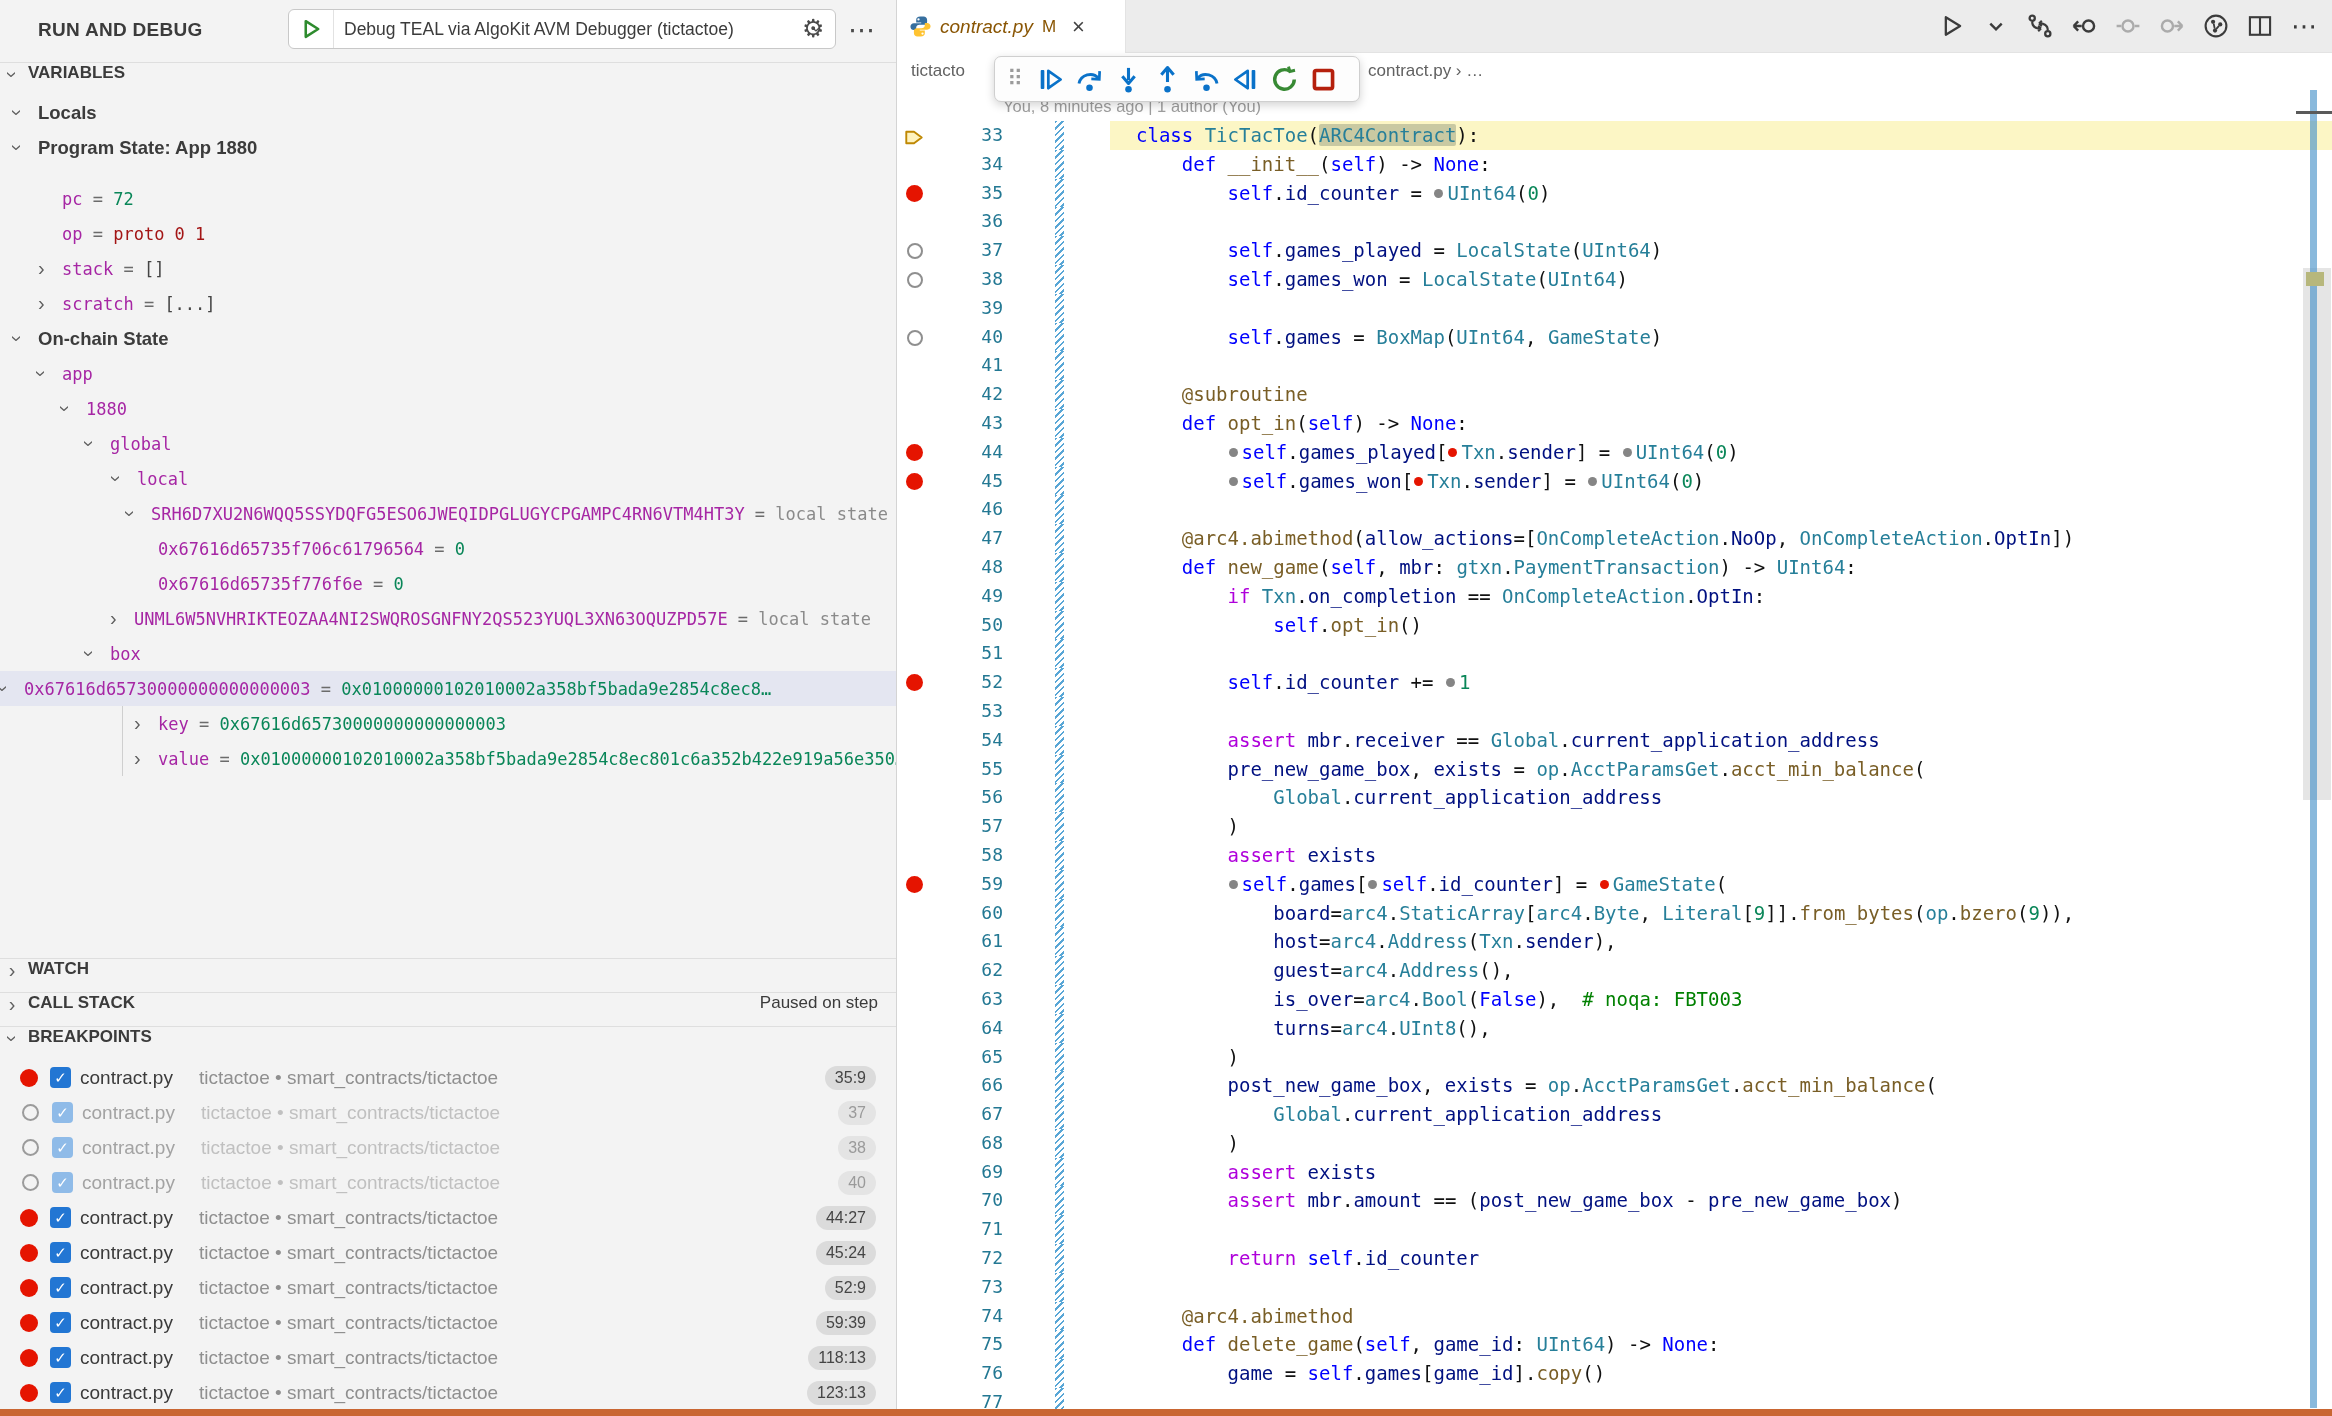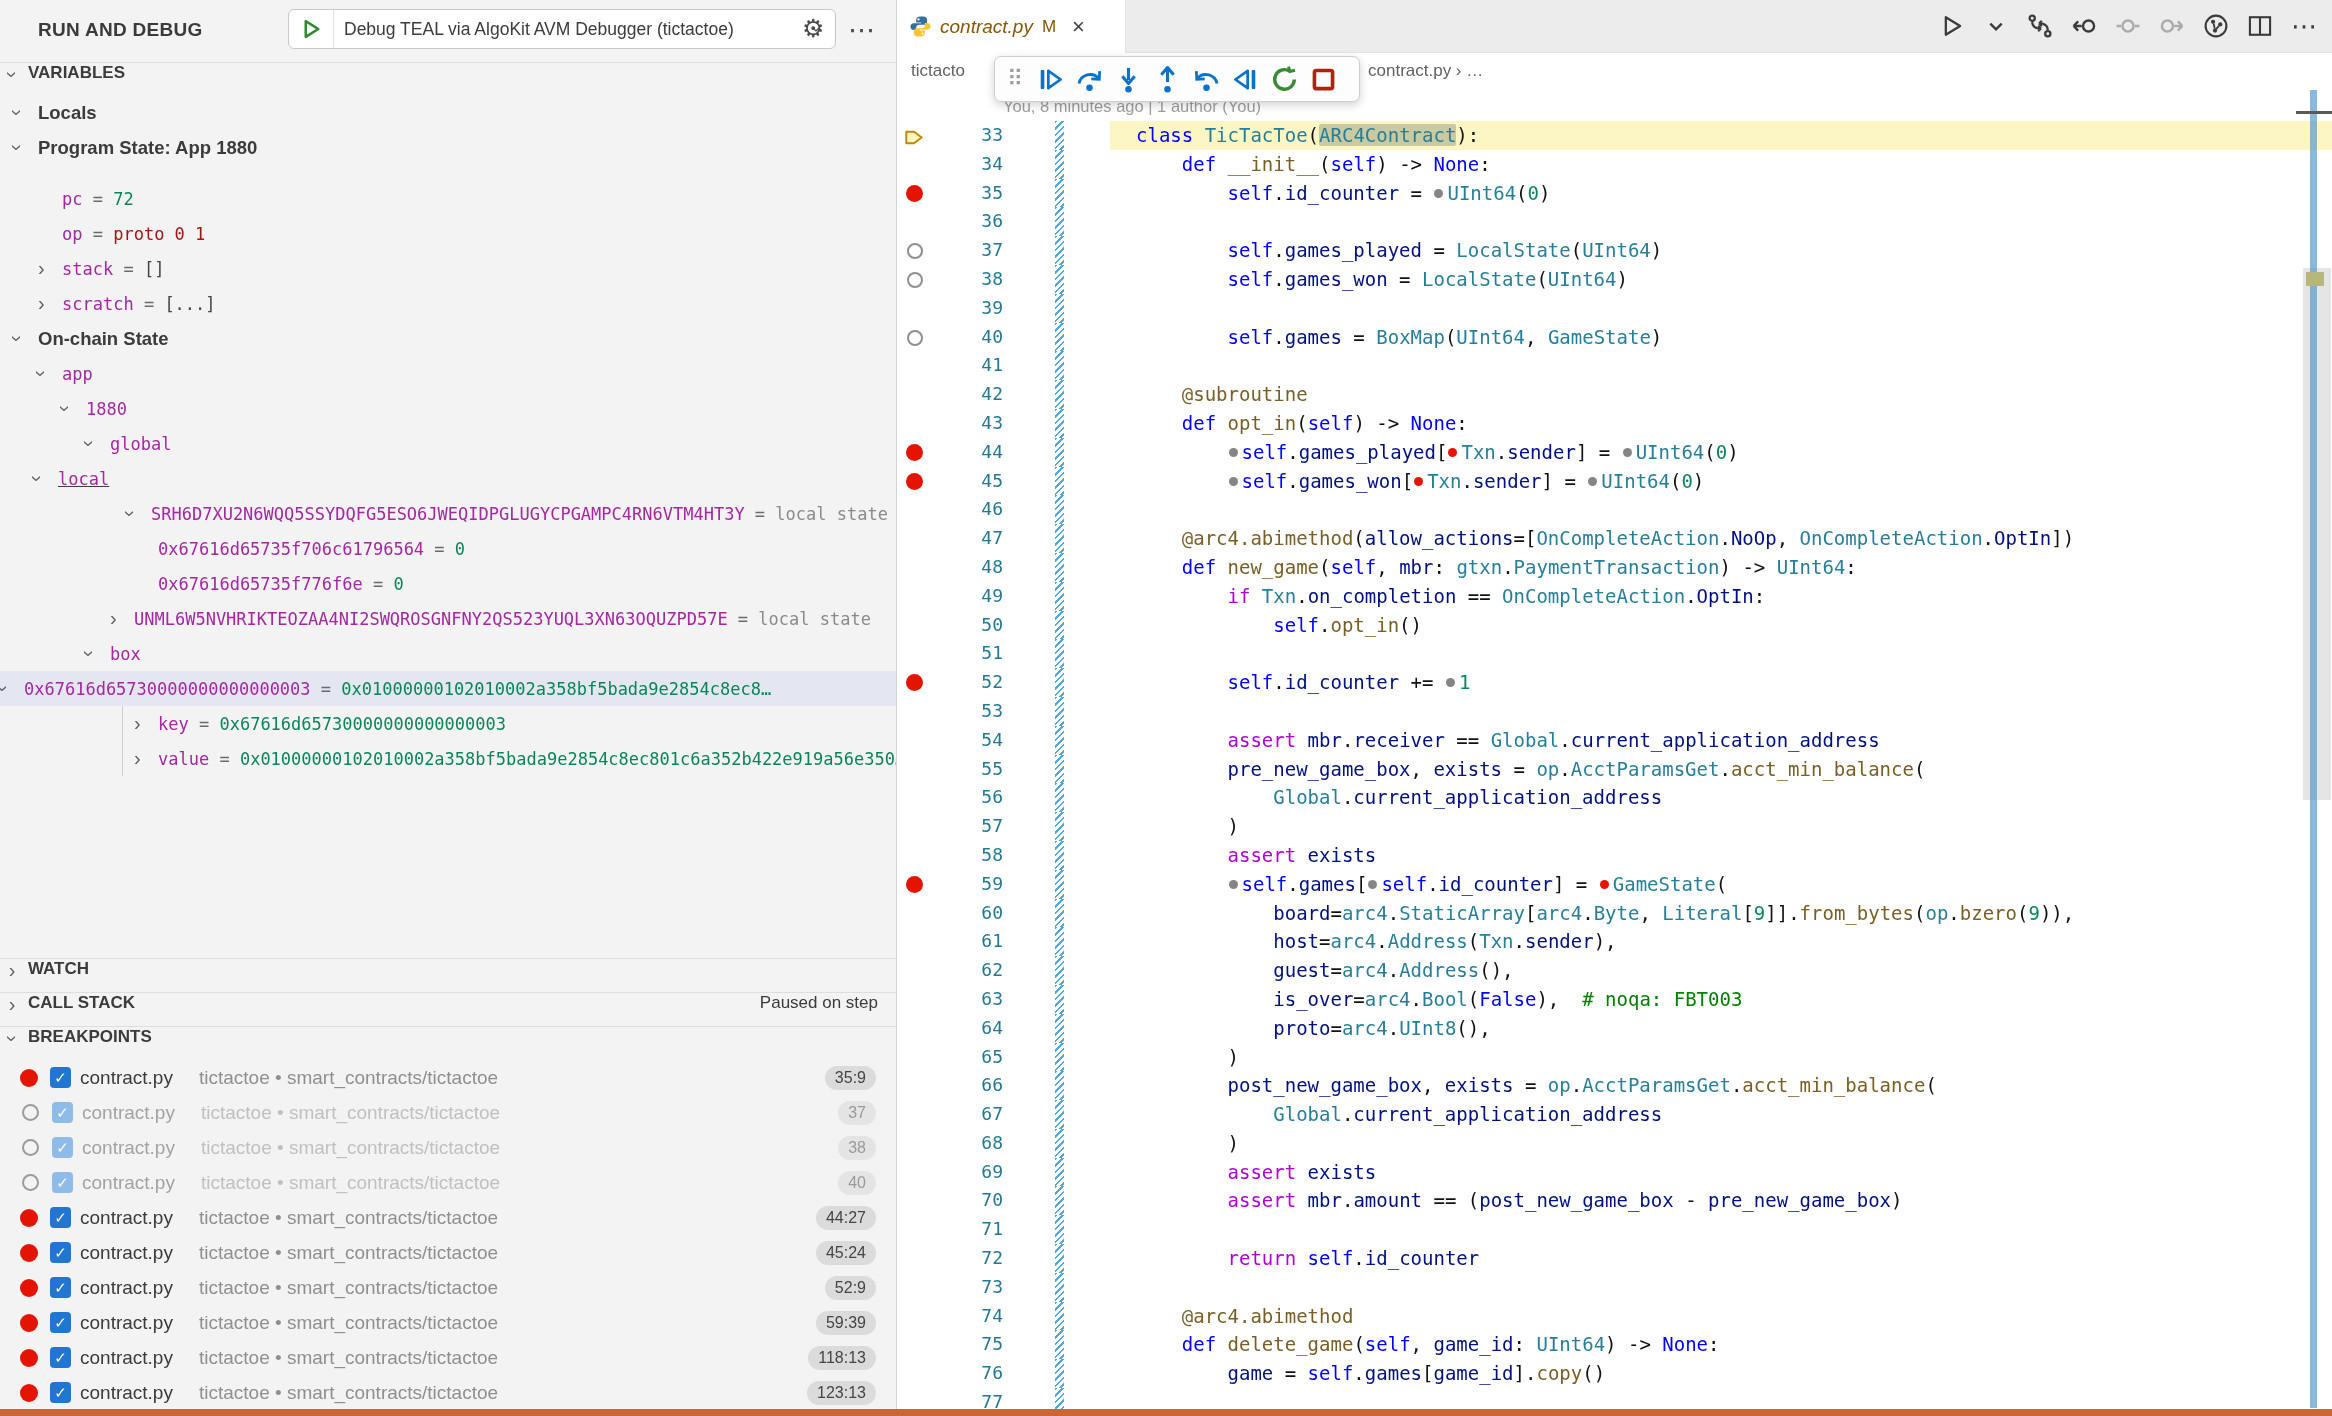--- a/index.html
+++ b/index.html
@@ -152,21 +152,21 @@
         <div class="trow" style="padding-left: 14px;"><span class="chev"><span class="chev-d">›</span></span><span class="glabel">Locals</span></div>
         <div class="trow" style="padding-left: 14px;"><span class="chev"><span class="chev-d">›</span></span><span class="glabel">Program State: App 1880</span></div>
         <div class="trow" style="padding-left: 38px; margin-top: 16px;"><span class="chev"></span><span class="vtrunc"><span class="nm">pc</span><span class="eq"> = </span><span class="v-num">72</span></span></div>
         <div class="trow" style="padding-left: 38px;"><span class="chev"></span><span class="vtrunc"><span class="nm">op</span><span class="eq"> = </span><span class="v-err">proto 0 1</span></span></div>
         <div class="trow" style="padding-left: 38px;"><span class="chev"><span class="chev-r">›</span></span><span class="vtrunc"><span class="nm">stack</span><span class="eq"> = </span><span class="v-plain">[]</span></span></div>
         <div class="trow" style="padding-left: 38px;"><span class="chev"><span class="chev-r">›</span></span><span class="vtrunc"><span class="nm">scratch</span><span class="eq"> = </span><span class="v-plain">[...]</span></span></div>
         <div class="trow" style="padding-left: 14px;"><span class="chev"><span class="chev-d">›</span></span><span class="glabel">On-chain State</span></div>
         <div class="trow" style="padding-left: 38px;"><span class="chev"><span class="chev-d">›</span></span><span class="vtrunc"><span class="nm">app</span></span></div>
         <div class="trow" style="padding-left: 62px;"><span class="chev"><span class="chev-d">›</span></span><span class="vtrunc"><span class="nm">1880</span></span></div>
         <div class="trow" style="padding-left: 86px;"><span class="chev"><span class="chev-d">›</span></span><span class="vtrunc"><span class="nm">global</span></span></div>
-        <div class="trow" style="padding-left: 34px; text-decoration: underline;"><span class="chev"><span class="chev-d">›</span></span><span class="vtrunc"><span class="nm">local</span></span></div>
+        <div class="trow" style="padding-left: 113px;"><span class="chev"><span class="chev-d">›</span></span><span class="vtrunc"><span class="nm">local</span></span></div>
         <div class="trow" style="padding-left: 110px; margin-left: 17px;"><span class="chev"><span class="chev-d">›</span></span><span class="vtrunc"><span class="nm">SRH6D7XU2N6WQQ5SSYDQFG5ESO6JWEQIDPGLUGYCPGAMPC4RN6VTM4HT3Y</span><span class="eq"> = </span><span class="v-muted">local state</span></span></div>
         <div class="trow" style="padding-left: 134px;"><span class="chev"></span><span class="vtrunc"><span class="nm">0x67616d65735f706c61796564</span><span class="eq"> = </span><span class="v-num">0</span></span></div>
         <div class="trow" style="padding-left: 134px;"><span class="chev"></span><span class="vtrunc"><span class="nm">0x67616d65735f776f6e</span><span class="eq"> = </span><span class="v-num">0</span></span></div>
         <div class="trow" style="padding-left: 110px;"><span class="chev"><span class="chev-r">›</span></span><span class="vtrunc"><span class="nm">UNML6W5NVHRIKTEOZAA4NI2SWQROSGNFNY2QS523YUQL3XN63OQUZPD57E</span><span class="eq"> = </span><span class="v-muted">local state</span></span></div>
         <div class="trow" style="padding-left: 86px;"><span class="chev"><span class="chev-d">›</span></span><span class="vtrunc"><span class="nm">box</span></span></div>
         <div class="trow sel" style=""><span class="chev"><span class="chev-d">›</span></span><span class="vtrunc"><span class="nm">0x67616d65730000000000000003</span><span class="eq"> = </span><span class="v-num">0x01000000102010002a358bf5bada9e2854c8ec8…</span></span></div>
         <div class="trow guide" style="padding-left: 134px;"><span class="chev"><span class="chev-r">›</span></span><span class="vtrunc"><span class="nm">key</span><span class="eq"> = </span><span class="v-num">0x67616d65730000000000000003</span></span></div>
         <div class="trow guide" style="padding-left: 134px;"><span class="chev"><span class="chev-r">›</span></span><span class="vtrunc"><span class="nm">value</span><span class="eq"> = </span><span class="v-num">0x01000000102010002a358bf5bada9e2854c8ec801c6a352b422e919a56e350…</span></span></div>
       </div>
 
@@ -364,21 +364,21 @@
         <div class="crow"><div class="gm"></div><div class="gn">54</div><div class="gs"></div><div class="cl"><span class="ind"></span><span class="ind gl"></span><span class="s-ctl">assert</span><span class="s-pl"> </span><span class="s-vr">mbr</span><span class="s-pl">.</span><span class="s-vr">receiver</span><span class="s-pl"> == </span><span class="s-typ">Global</span><span class="s-pl">.</span><span class="s-vr">current_application_address</span></div></div>
         <div class="crow"><div class="gm"></div><div class="gn">55</div><div class="gs"></div><div class="cl"><span class="ind"></span><span class="ind gl"></span><span class="s-vr">pre_new_game_box</span><span class="s-pl">, </span><span class="s-vr">exists</span><span class="s-pl"> = </span><span class="s-typ">op</span><span class="s-pl">.</span><span class="s-typ">AcctParamsGet</span><span class="s-pl">.</span><span class="s-fn">acct_min_balance</span><span class="s-pl">(</span></div></div>
         <div class="crow"><div class="gm"></div><div class="gn">56</div><div class="gs"></div><div class="cl"><span class="ind"></span><span class="ind gl"></span><span class="ind gl"></span><span class="s-typ">Global</span><span class="s-pl">.</span><span class="s-vr">current_application_address</span></div></div>
         <div class="crow"><div class="gm"></div><div class="gn">57</div><div class="gs"></div><div class="cl"><span class="ind"></span><span class="ind gl"></span><span class="s-pl">)</span></div></div>
         <div class="crow"><div class="gm"></div><div class="gn">58</div><div class="gs"></div><div class="cl"><span class="ind"></span><span class="ind gl"></span><span class="s-ctl">assert</span><span class="s-pl"> </span><span class="s-vr">exists</span></div></div>
         <div class="crow"><div class="gm"><div class="gbp"></div></div><div class="gn">59</div><div class="gs"></div><div class="cl"><span class="ind"></span><span class="ind gl"></span><span class="dot dg"></span><span class="s-kw">self</span><span class="s-pl">.</span><span class="s-vr">games</span><span class="s-pl">[</span><span class="dot dg"></span><span class="s-kw">self</span><span class="s-pl">.</span><span class="s-vr">id_counter</span><span class="s-pl">] = </span><span class="dot dr"></span><span class="s-typ">GameState</span><span class="s-pl">(</span></div></div>
         <div class="crow"><div class="gm"></div><div class="gn">60</div><div class="gs"></div><div class="cl"><span class="ind"></span><span class="ind gl"></span><span class="ind gl"></span><span class="s-vr">board</span><span class="s-pl">=</span><span class="s-typ">arc4</span><span class="s-pl">.</span><span class="s-typ">StaticArray</span><span class="s-pl">[</span><span class="s-typ">arc4</span><span class="s-pl">.</span><span class="s-typ">Byte</span><span class="s-pl">, </span><span class="s-typ">Literal</span><span class="s-pl">[</span><span class="s-num">9</span><span class="s-pl">]].</span><span class="s-fn">from_bytes</span><span class="s-pl">(</span><span class="s-typ">op</span><span class="s-pl">.</span><span class="s-fn">bzero</span><span class="s-pl">(</span><span class="s-num">9</span><span class="s-pl">)),</span></div></div>
         <div class="crow"><div class="gm"></div><div class="gn">61</div><div class="gs"></div><div class="cl"><span class="ind"></span><span class="ind gl"></span><span class="ind gl"></span><span class="s-vr">host</span><span class="s-pl">=</span><span class="s-typ">arc4</span><span class="s-pl">.</span><span class="s-typ">Address</span><span class="s-pl">(</span><span class="s-typ">Txn</span><span class="s-pl">.</span><span class="s-vr">sender</span><span class="s-pl">),</span></div></div>
         <div class="crow"><div class="gm"></div><div class="gn">62</div><div class="gs"></div><div class="cl"><span class="ind"></span><span class="ind gl"></span><span class="ind gl"></span><span class="s-vr">guest</span><span class="s-pl">=</span><span class="s-typ">arc4</span><span class="s-pl">.</span><span class="s-typ">Address</span><span class="s-pl">(),</span></div></div>
         <div class="crow"><div class="gm"></div><div class="gn">63</div><div class="gs"></div><div class="cl"><span class="ind"></span><span class="ind gl"></span><span class="ind gl"></span><span class="s-vr">is_over</span><span class="s-pl">=</span><span class="s-typ">arc4</span><span class="s-pl">.</span><span class="s-typ">Bool</span><span class="s-pl">(</span><span class="s-kw">False</span><span class="s-pl">),  </span><span class="s-cmt"># noqa: FBT003</span></div></div>
-        <div class="crow"><div class="gm"></div><div class="gn">64</div><div class="gs"></div><div class="cl"><span class="ind"></span><span class="ind gl"></span><span class="ind gl"></span><span class="s-vr">proto</span><span class="s-pl">=</span><span class="s-typ">arc4</span><span class="s-pl">.</span><span class="s-typ">UInt8</span><span class="s-pl">(),</span></div></div>
+        <div class="crow"><div class="gm"></div><div class="gn">64</div><div class="gs"></div><div class="cl"><span class="ind"></span><span class="ind gl"></span><span class="ind gl"></span><span class="s-vr">turns</span><span class="s-pl">=</span><span class="s-typ">arc4</span><span class="s-pl">.</span><span class="s-typ">UInt8</span><span class="s-pl">(),</span></div></div>
         <div class="crow"><div class="gm"></div><div class="gn">65</div><div class="gs"></div><div class="cl"><span class="ind"></span><span class="ind gl"></span><span class="s-pl">)</span></div></div>
         <div class="crow"><div class="gm"></div><div class="gn">66</div><div class="gs"></div><div class="cl"><span class="ind"></span><span class="ind gl"></span><span class="s-vr">post_new_game_box</span><span class="s-pl">, </span><span class="s-vr">exists</span><span class="s-pl"> = </span><span class="s-typ">op</span><span class="s-pl">.</span><span class="s-typ">AcctParamsGet</span><span class="s-pl">.</span><span class="s-fn">acct_min_balance</span><span class="s-pl">(</span></div></div>
         <div class="crow"><div class="gm"></div><div class="gn">67</div><div class="gs"></div><div class="cl"><span class="ind"></span><span class="ind gl"></span><span class="ind gl"></span><span class="s-typ">Global</span><span class="s-pl">.</span><span class="s-vr">current_application_address</span></div></div>
         <div class="crow"><div class="gm"></div><div class="gn">68</div><div class="gs"></div><div class="cl"><span class="ind"></span><span class="ind gl"></span><span class="s-pl">)</span></div></div>
         <div class="crow"><div class="gm"></div><div class="gn">69</div><div class="gs"></div><div class="cl"><span class="ind"></span><span class="ind gl"></span><span class="s-ctl">assert</span><span class="s-pl"> </span><span class="s-vr">exists</span></div></div>
         <div class="crow"><div class="gm"></div><div class="gn">70</div><div class="gs"></div><div class="cl"><span class="ind"></span><span class="ind gl"></span><span class="s-ctl">assert</span><span class="s-pl"> </span><span class="s-vr">mbr</span><span class="s-pl">.</span><span class="s-vr">amount</span><span class="s-pl"> == (</span><span class="s-vr">post_new_game_box</span><span class="s-pl"> - </span><span class="s-vr">pre_new_game_box</span><span class="s-pl">)</span></div></div>
         <div class="crow"><div class="gm"></div><div class="gn">71</div><div class="gs"></div><div class="cl"><span class="ind"></span><span class="ind gl"></span></div></div>
         <div class="crow"><div class="gm"></div><div class="gn">72</div><div class="gs"></div><div class="cl"><span class="ind"></span><span class="ind gl"></span><span class="s-ctl">return</span><span class="s-pl"> </span><span class="s-kw">self</span><span class="s-pl">.</span><span class="s-vr">id_counter</span></div></div>
         <div class="crow"><div class="gm"></div><div class="gn">73</div><div class="gs"></div><div class="cl"><span class="ind"></span></div></div>
         <div class="crow"><div class="gm"></div><div class="gn">74</div><div class="gs"></div><div class="cl"><span class="ind"></span><span class="s-fn">@arc4.abimethod</span></div></div>

